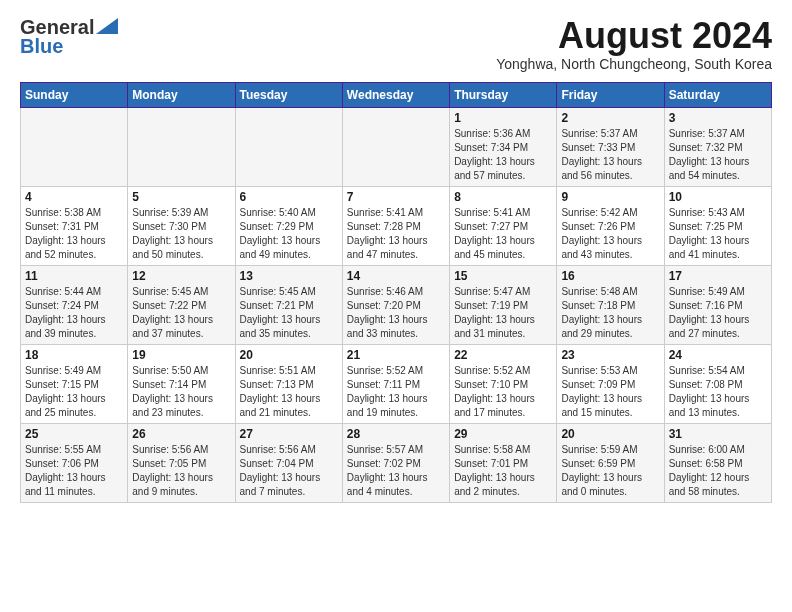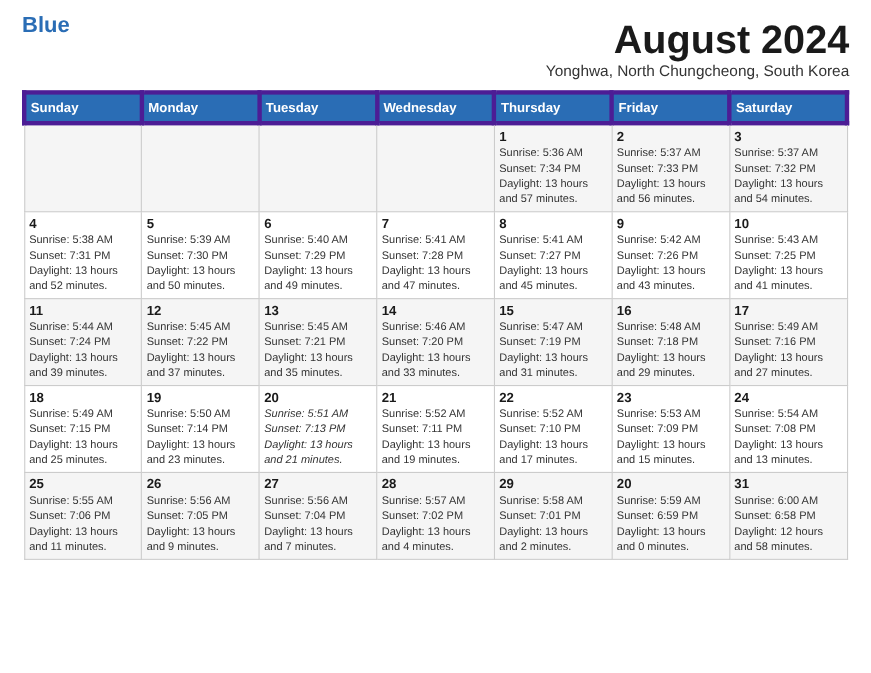--- a/index.html
+++ b/index.html
@@ -48,21 +48,21 @@
       border-collapse: collapse;
       table-layout: fixed;
     }
     thead th {
       background: #2a6db5;
       color: #fff;
       font-size: 12px;
       font-weight: bold;
       padding: 5px 4px;
       text-align: left;
-      border: 4px solid #4c1d95;
+      border: 1px solid #4c1d95;
     }
     tbody td {
       vertical-align: top;
       border: 1px solid #ccc;
       padding: 3px 4px;
       font-size: 9.5px;
       color: #333;
       background: #fff;
       height: 78px;
     }
@@ -87,20 +87,26 @@
     tbody tr:nth-child(odd) td.empty-cell {
       background: #f5f5f5 !important;
     }
   </style>
 </head>
 <body>
 
 <div class="page">
   <div class="header">
     <div class="logo">
+      <div class="logo-wrapper">
+        <span style="font-size:20px; font-weight:bold; color:#333;">General</span>
+        <svg width="22" height="16" viewBox="0 0 22 16" style="margin-left:2px; margin-top:-4px;">
+          <polygon points="0,16 22,0 22,16" fill="#2a6db5"></polygon>
+        </svg>
+      </div>
       <span style="font-size:20px; font-weight:bold; color:#2a6db5; margin-top:-4px;">Blue</span>
     </div>
     <div class="title-block">
       <div class="month-year">August 2024</div>
       <div class="location">Yonghwa, North Chungcheong, South Korea</div>
     </div>
   </div>
 
   <table>
     <thead>
@@ -254,21 +260,21 @@
           </td>
           <td>
             <span class="day-num">19</span>
             <div class="day-info" style="white-space: pre-line;">Sunrise: 5:50 AM
 Sunset: 7:14 PM
 Daylight: 13 hours
 and 23 minutes.</div>
           </td>
           <td>
             <span class="day-num">20</span>
-            <div class="day-info" style="white-space: pre-line; font-style: italic;">Sunrise: 5:51 AM
+            <div class="day-info" style="white-space: pre-line;">Sunrise: 5:51 AM
 Sunset: 7:13 PM
 Daylight: 13 hours
 and 21 minutes.</div>
           </td>
           <td>
             <span class="day-num">21</span>
             <div class="day-info" style="white-space: pre-line;">Sunrise: 5:52 AM
 Sunset: 7:11 PM
 Daylight: 13 hours
 and 19 minutes.</div>

